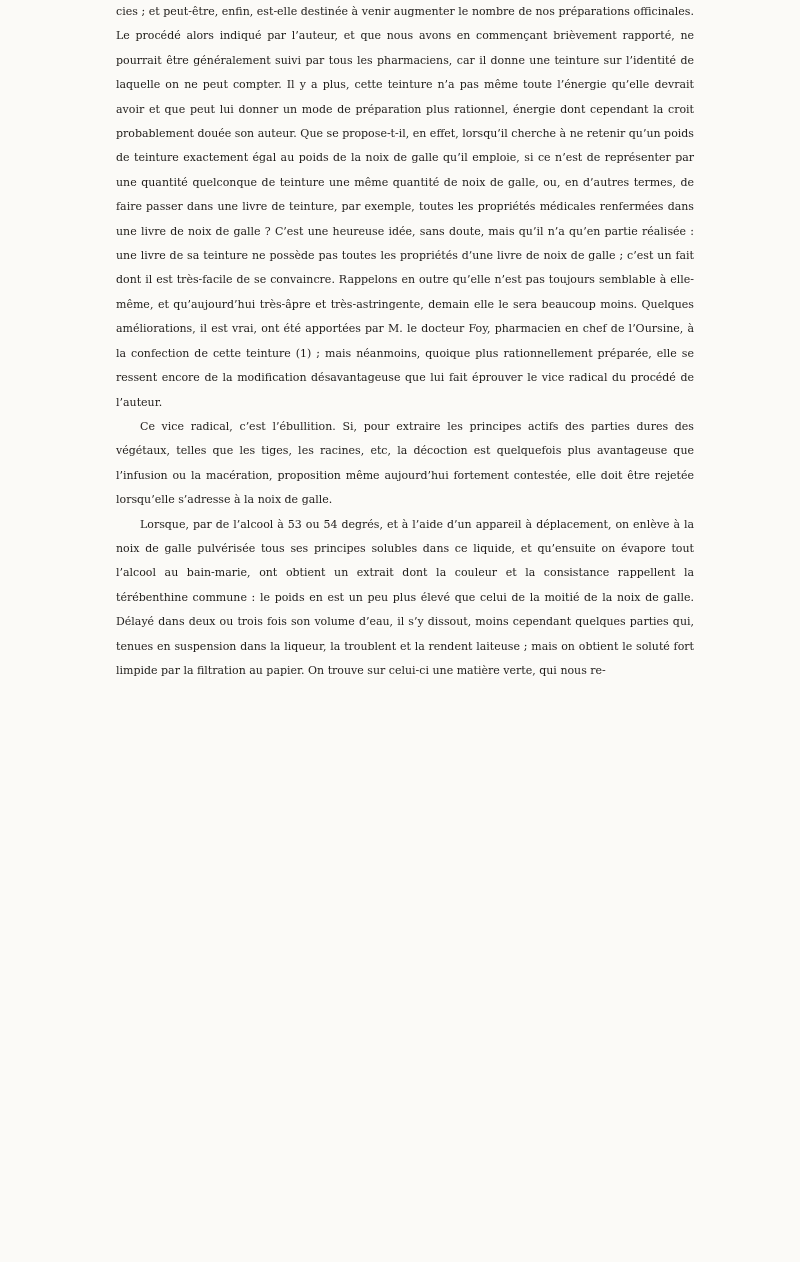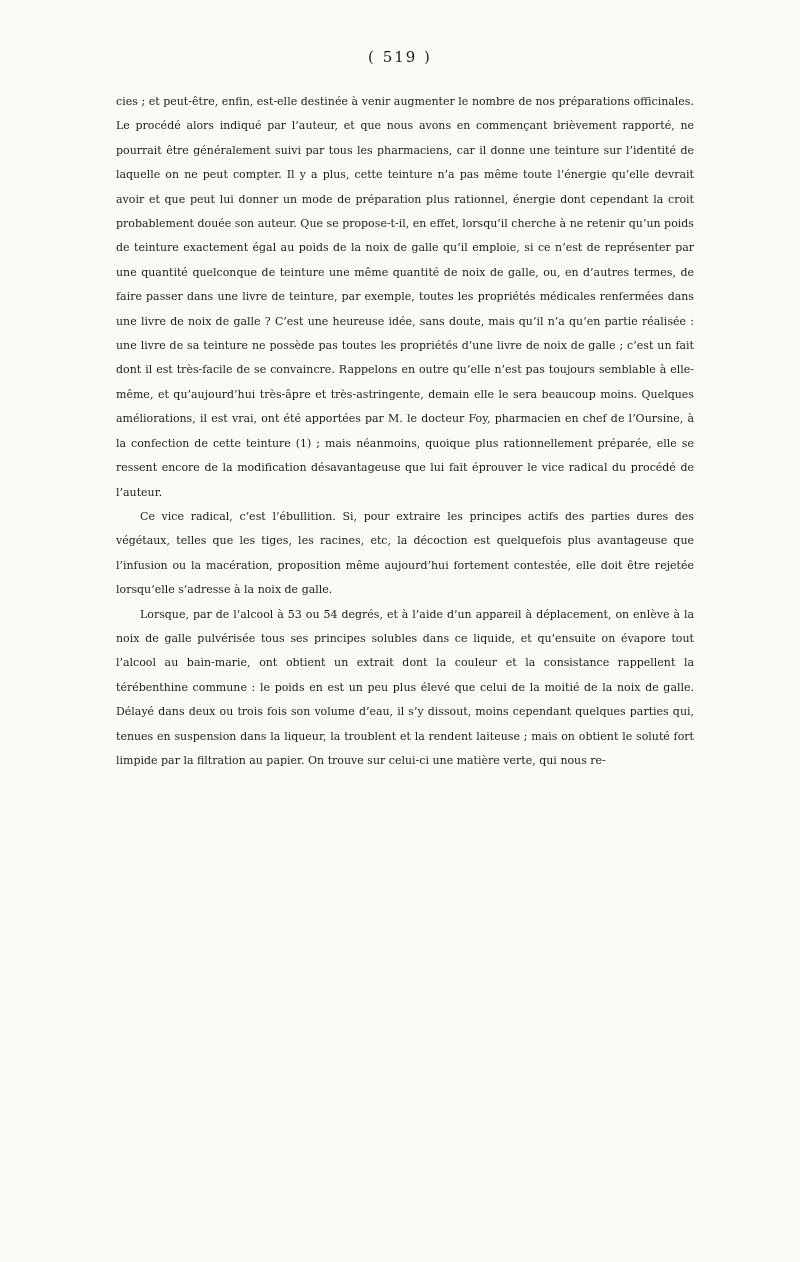--- a/index.html
+++ b/index.html
@@ -57,21 +57,20 @@
   }
   .footnote-text .italic {
     font-style: italic;
   }
 </style>
 </head>
 <body>
 
 <div class="scan-page">
 
-  <div class="page-number">( 519 )</div>
 
   <div class="text-block">
     <p class="para">cies ; et peut-être, enfin, est-elle destinée à venir augmenter le nombre de nos préparations officinales. Le procédé alors indiqué par l’auteur, et que nous avons en commençant brièvement rapporté, ne pourrait être généralement suivi par tous les pharmaciens, car il donne une teinture sur l’identité de laquelle on ne peut compter. Il y a plus, cette teinture n’a pas même toute l’énergie qu’elle devrait avoir et que peut lui donner un mode de préparation plus rationnel, énergie dont cependant la croit probablement douée son auteur. Que se propose-t-il, en effet, lorsqu’il cherche à ne retenir qu’un poids de teinture exactement égal au poids de la noix de galle qu’il emploie, si ce n’est de représenter par une quantité quelconque de teinture une même quantité de noix de galle, ou, en d’autres termes, de faire passer dans une livre de teinture, par exemple, toutes les propriétés médicales renfermées dans une livre de noix de galle ? C’est une heureuse idée, sans doute, mais qu’il n’a qu’en partie réalisée : une livre de sa teinture ne possède pas toutes les propriétés d’une livre de noix de galle ; c’est un fait dont il est très-facile de se convaincre. Rappelons en outre qu’elle n’est pas toujours semblable à elle-même, et qu’aujourd’hui très-âpre et très-astringente, demain elle le sera beaucoup moins. Quelques améliorations, il est vrai, ont été apportées par M. le docteur Foy, pharmacien en chef de l’Oursine, à la confection de cette teinture (1) ; mais néanmoins, quoique plus rationnellement préparée, elle se ressent encore de la modification désavantageuse que lui fait éprouver le vice radical du procédé de l’auteur.</p>
     <p class="para indent">Ce vice radical, c’est l’ébullition. Si, pour extraire les principes actifs des parties dures des végétaux, telles que les tiges, les racines, etc, la décoction est quelquefois plus avantageuse que l’infusion ou la macération, proposition même aujourd’hui fortement contestée, elle doit être rejetée lorsqu’elle s’adresse à la noix de galle.</p>
     <p class="para indent">Lorsque, par de l’alcool à 53 ou 54 degrés, et à l’aide d’un appareil à déplacement, on enlève à la noix de galle pulvérisée tous ses principes solubles dans ce liquide, et qu’ensuite on évapore tout l’alcool au bain-marie, ont obtient un extrait dont la couleur et la consistance rappellent la térébenthine commune : le poids en est un peu plus élevé que celui de la moitié de la noix de galle. Délayé dans deux ou trois fois son volume d’eau, il s’y dissout, moins cependant quelques parties qui, tenues en suspension dans la liqueur, la troublent et la rendent laiteuse ; mais on obtient le soluté fort limpide par la filtration au papier. On trouve sur celui-ci une matière verte, qui nous re-</p>
   </div>
 
 
 </div>
 

